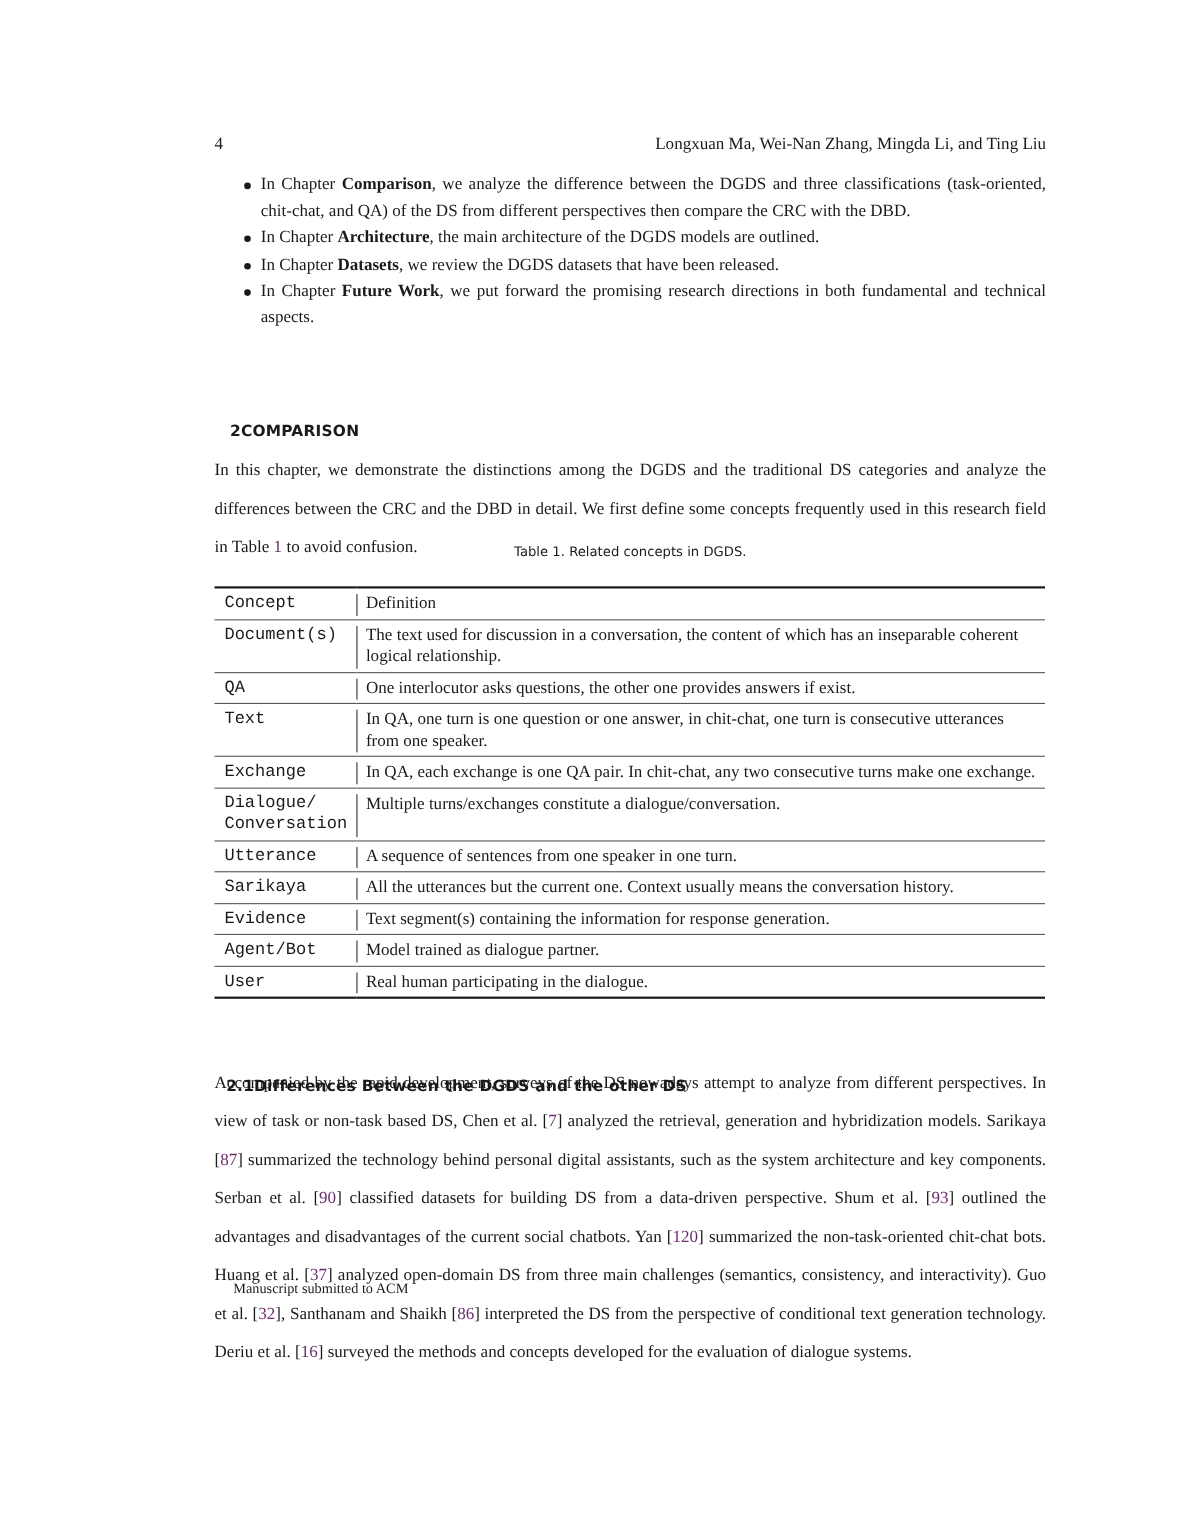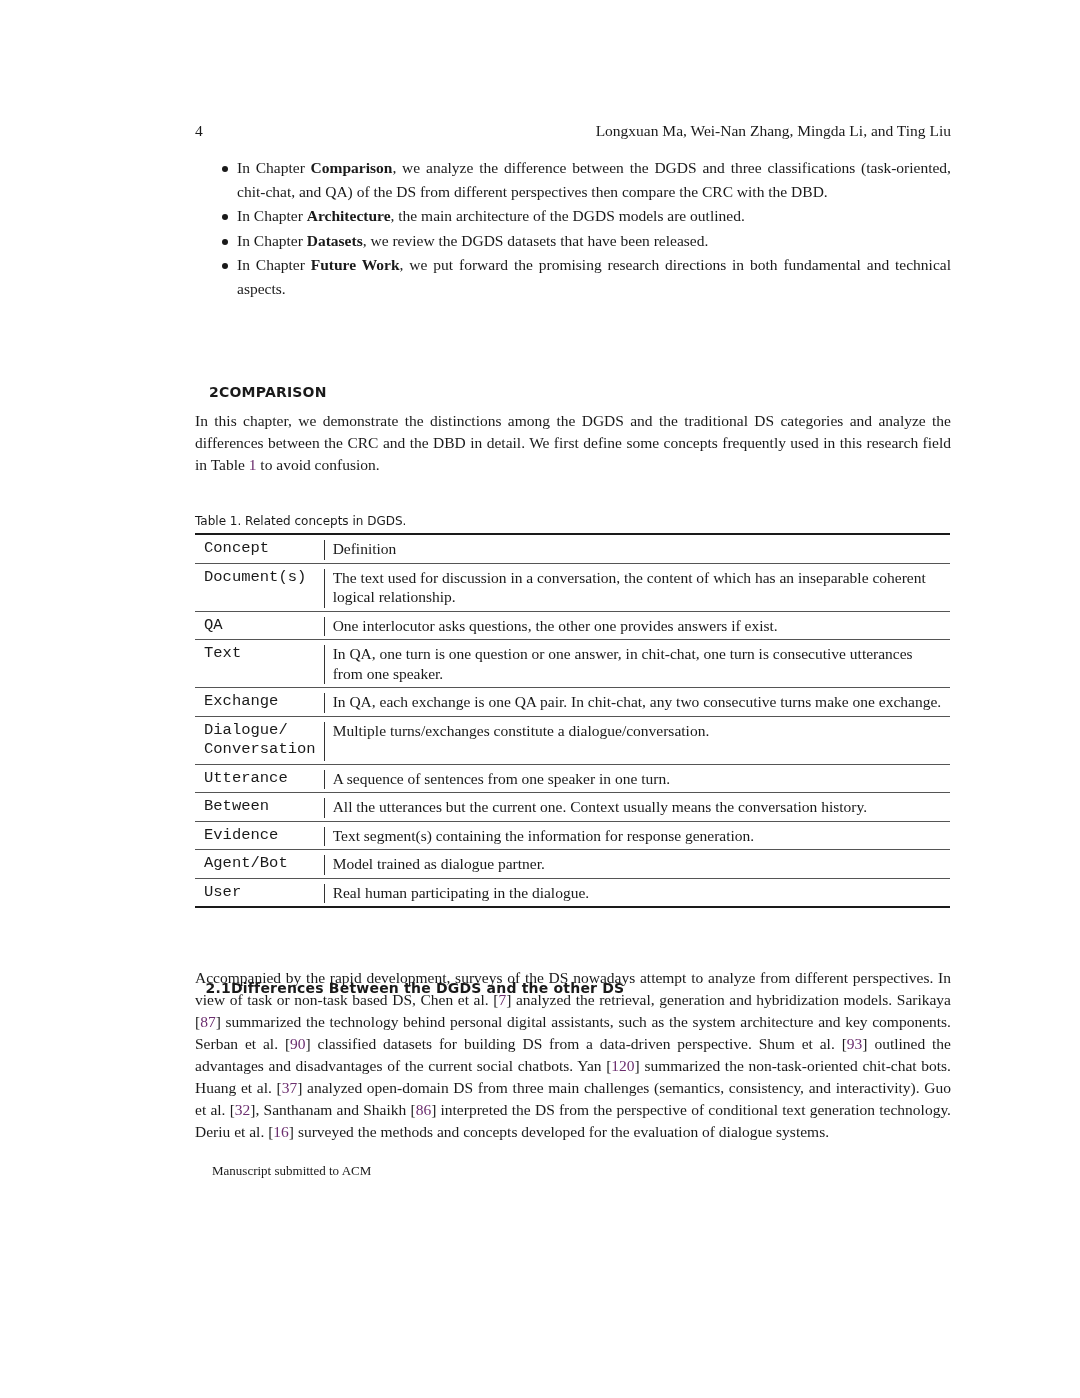--- a/index.html
+++ b/index.html
@@ -24,27 +24,27 @@
     position: absolute; left: 27px; top: 10px; width: 6px; height: 6px; border-radius: 50%; background: #1a1a1a;
   }
   .bullets b { font-weight: bold; }
   .sec-title {
     position: absolute; left: 0; font-family: "DejaVu Sans", "Liberation Sans", sans-serif;
     font-weight: bold; font-size: 14px; letter-spacing: 0.2px; text-align: right;
   }
   .sec-title .num { display: inline-block; width: 24px; }
   .sub-title .num { width: 36px; }
   .para {
-    position: absolute; left: 0; width: 756px; font-size: 15.5px; line-height: 22px;
+    position: absolute; left: 0; width: 756px; font-size: 15.5px; line-height: 35px;
     text-align: justify; text-align-last: left; margin: 0;
   }
   .cite { color: #6b2d6e; }
   .caption {
-    position: absolute; top: 494px; left: 0; width: 756px; text-align: left;
-    font-family: "DejaVu Sans", "Liberation Sans", sans-serif; font-size: 12px; margin-top: 20px;
+    position: absolute; top: 494px; left: 0; width: 756px; text-align: center;
+    font-family: "DejaVu Sans", "Liberation Sans", sans-serif; font-size: 12px;
   }
   table.concepts {
     position: absolute; top: 533px; left: 0; width: 755px; border-collapse: collapse;
     font-size: 15.5px; border-top: 2px solid #1a1a1a; border-bottom: 2px solid #1a1a1a;
   }
   table.concepts td {
     vertical-align: top; padding: 4px 8px 4px 9px; line-height: 19.5px;
     border-bottom: 1.3px solid #555;
   }
   table.concepts tr:last-child td { border-bottom: none; }
@@ -106,21 +106,21 @@
         </tr>
         <tr>
           <td class="c1">Dialogue/ Conversation</td>
           <td class="c2">Multiple turns/exchanges constitute a dialogue/conversation.</td>
         </tr>
         <tr>
           <td class="c1">Utterance</td>
           <td class="c2">A sequence of sentences from one speaker in one turn.</td>
         </tr>
         <tr>
-          <td class="c1">Between</td>
+          <td class="c1">Sarikaya</td>
           <td class="c2">All the utterances but the current one. Context usually means the conversation history.</td>
         </tr>
         <tr>
           <td class="c1">Evidence</td>
           <td class="c2">Text segment(s) containing the information for response generation.</td>
         </tr>
         <tr>
           <td class="c1">Agent/Bot</td>
           <td class="c2">Model trained as dialogue partner.</td>
         </tr>

